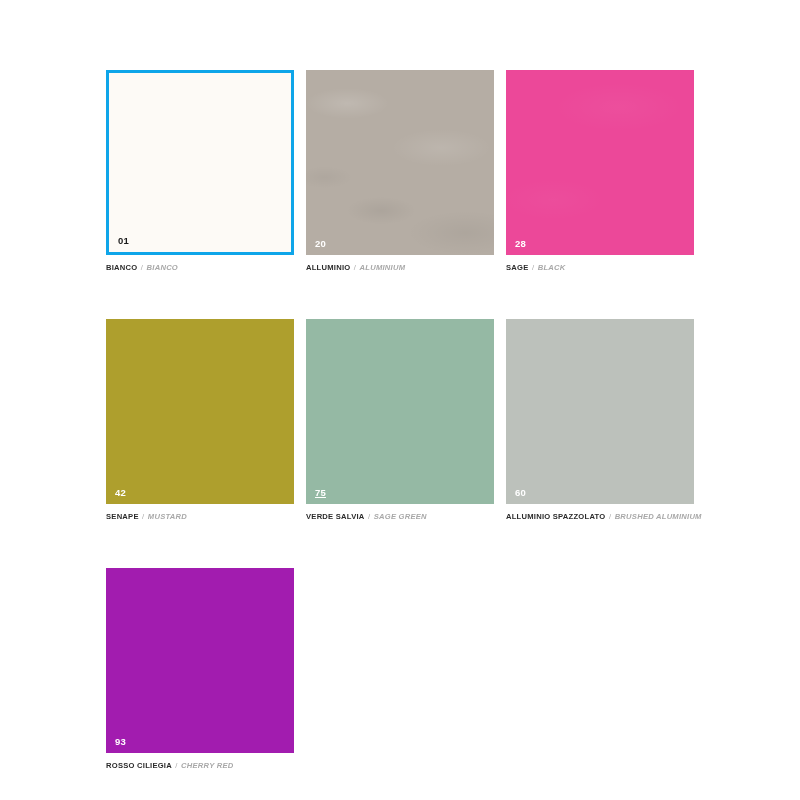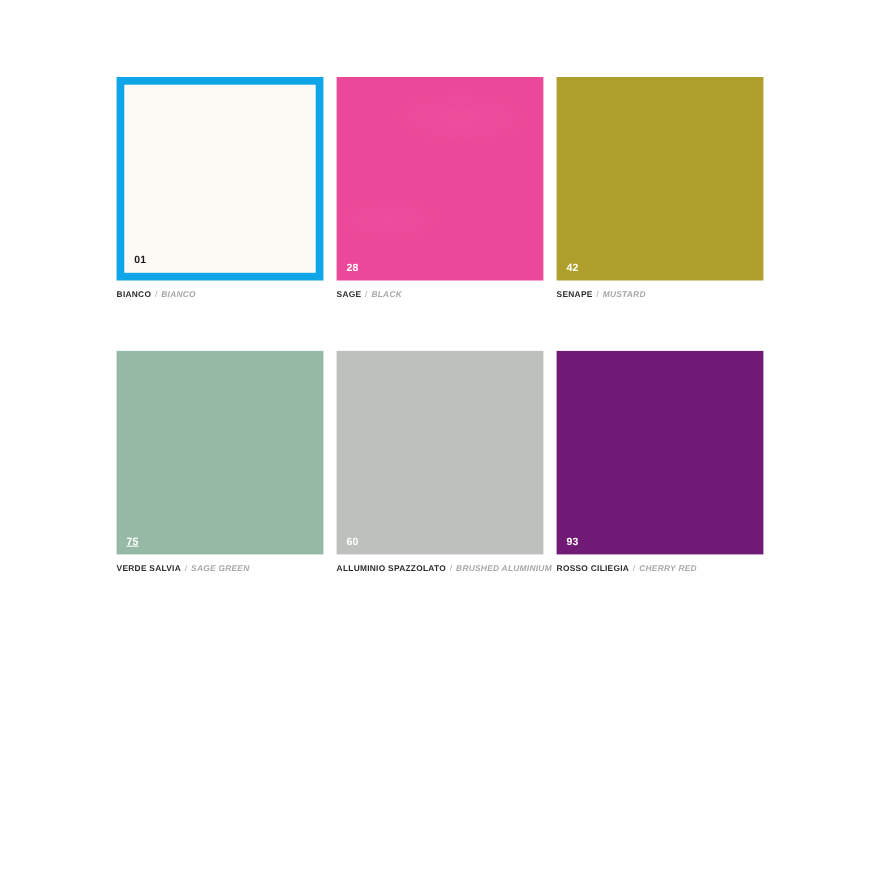--- a/index.html
+++ b/index.html
@@ -38,21 +38,21 @@
 
   .swatch-chip {
     position: relative;
     width: 188px;
     height: 185px;
     box-sizing: border-box;
     overflow: hidden;
   }
 
   .swatch-chip.bordered {
-    border: 7px solid #0ea5e9;
+    border: 3px solid #0ea5e9;
   }
 
   
   .swatch-chip .texture {
     position: absolute;
     inset: 0;
     pointer-events: none;
     opacity: 0;
   }
   .swatch-chip.textured .texture {
@@ -109,20 +109,27 @@
 <div id="swatch-sheet">
   <div class="swatch-grid">
       <div class="swatch-cell">
         <div class="swatch-chip bordered" style="background-color: rgb(253, 250, 246);">
           <div class="texture"></div>
           <span class="swatch-code" style="color: rgb(26, 26, 26);">01</span>
         </div>
         <div class="swatch-caption"><span class="caption-name">BIANCO</span> <span class="caption-sep">/</span> <span class="caption-en">BIANCO</span></div>
       </div>
       <div class="swatch-cell">
+        <div class="swatch-chip textured" style="background-color: rgb(181, 173, 164);">
+          <div class="texture"></div>
+          <span class="swatch-code" style="color: rgb(255, 255, 255);">20</span>
+        </div>
+        <div class="swatch-caption"><span class="caption-name">ALLUMINIO</span> <span class="caption-sep">/</span> <span class="caption-en">ALUMINIUM</span></div>
+      </div>
+      <div class="swatch-cell">
         <div class="swatch-chip textured-dark" style="background-color: #ec4899;">
           <div class="texture"></div>
           <span class="swatch-code" style="color: rgb(255, 255, 255);">28</span>
         </div>
         <div class="swatch-caption"><span class="caption-name">SAGE</span> <span class="caption-sep">/</span> <span class="caption-en">BLACK</span></div>
       </div>
       <div class="swatch-cell">
         <div class="swatch-chip" style="background-color: rgb(174, 159, 45);">
           <div class="texture"></div>
           <span class="swatch-code" style="color: rgb(255, 255, 255);">42</span>
@@ -137,20 +144,20 @@
         <div class="swatch-caption"><span class="caption-name">VERDE SALVIA</span> <span class="caption-sep">/</span> <span class="caption-en">SAGE GREEN</span></div>
       </div>
       <div class="swatch-cell">
         <div class="swatch-chip" style="background-color: rgb(188, 193, 187);">
           <div class="texture"></div>
           <span class="swatch-code" style="color: rgb(255, 255, 255);">60</span>
         </div>
         <div class="swatch-caption"><span class="caption-name">ALLUMINIO SPAZZOLATO</span> <span class="caption-sep">/</span> <span class="caption-en">BRUSHED ALUMINIUM</span></div>
       </div>
       <div class="swatch-cell">
-        <div class="swatch-chip" style="background-color: #701a75;">
+        <div class="swatch-chip" style="background-color: #a21caf;">
           <div class="texture"></div>
           <span class="swatch-code" style="color: rgb(255, 255, 255);">93</span>
         </div>
         <div class="swatch-caption"><span class="caption-name">ROSSO CILIEGIA</span> <span class="caption-sep">/</span> <span class="caption-en">CHERRY RED</span></div>
       </div>
     </div>
 </div>
 
 </body></html>

